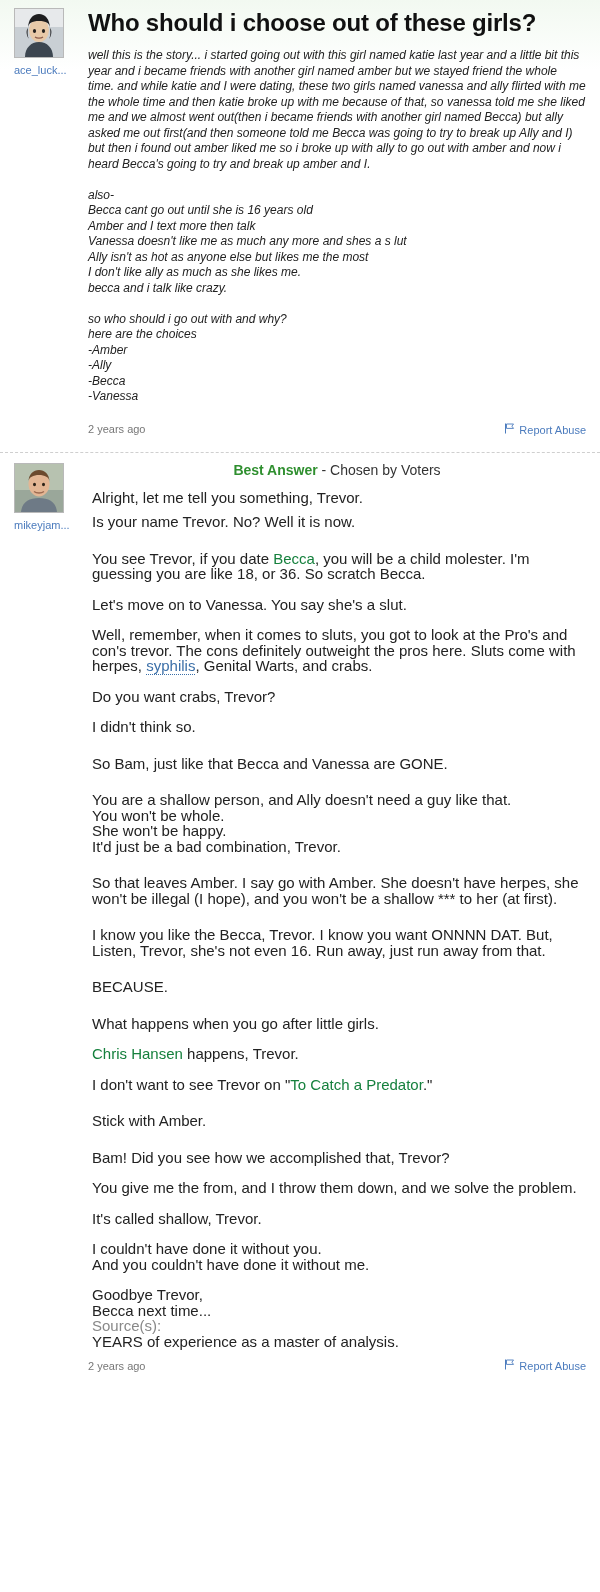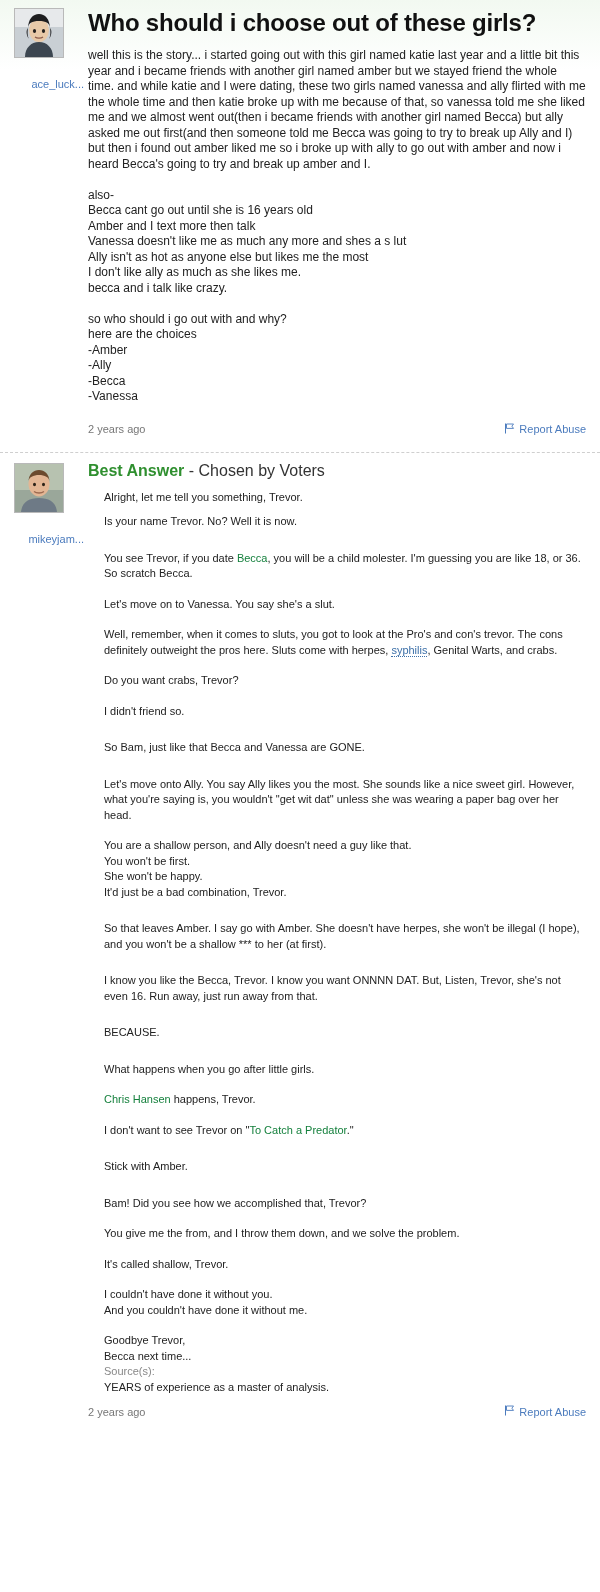--- a/index.html
+++ b/index.html
@@ -47,28 +47,27 @@
     height: 48px;
     border: 1px solid #b9b9b9;
     background: #dddddd;
     overflow: hidden;
     position: relative;
     display: block;
   }
   .avatar svg { display: block; }
   .avatar-name {
     display: block;
-    margin-top: 20px;
+    margin-top: 6px;
     font-size: 11px;
     color: #4b7bbd;
     text-decoration: none;
     width: 70px;
     overflow: hidden;
     white-space: nowrap;
-    text-align: right;
   }
 
   .content-col {
     flex: 1 1 auto;
     min-width: 0;
     padding-right: 2px;
   }
 
   h1.question-title {
     font-size: 24px;
@@ -78,63 +77,65 @@
     margin: 0 0 10px 0;
     letter-spacing: -0.2px;
   }
 
   .body-text {
     font-size: 12px;
     line-height: 15.5px;
     color: #222222;
     white-space: pre-wrap;
     margin: 0;
+    font-style: italic;
   }
 
   .meta-row {
     display: flex;
     justify-content: space-between;
     align-items: center;
     margin-top: 18px;
     font-size: 11px;
     color: #777777;
   }
   .timestamp { color: #777777; }
   .report-abuse {
     color: #4b7bbd;
     text-decoration: none;
     display: inline-flex;
-    align-items: center;
+    align-items: flex-end;
     gap: 4px;
     font-size: 11px;
   }
   .flag-icon { display: inline-block; }
 
   .divider {
     border: 0;
     border-top: 1px dashed #cfcfcf;
     margin: 6px 0 0 0;
   }
 
   
   .best-answer-head {
-    font-size: 16px;
+    font-size: 14px;
     margin: 0 0 12px 0;
     line-height: 15px;
+    text-align: center;
   }
   .best-answer-label {
     color: #2f8f2f;
     font-weight: bold;
   }
   .chosen-by {
     color: #333333;
   }
   .answer-body p {
-    margin: 0 0 15px 16px;
-    font-size: 11px;
+    margin: 0 0 15px 4px;
+    font-size: 15px;
     line-height: 15.5px;
   }
   .answer-body p.tight { margin-bottom: 9px; }
   .answer-body p.gap { margin-bottom: 21px; }
   .inline-link {
     color: #15803d;
     text-decoration: none;
   }
   .inline-link.dotted {
     color: #3b6fa8;
@@ -234,27 +235,26 @@
         <p class="tight">Alright, let me tell you something, Trevor.</p>
         <p class="gap">Is your name Trevor. No? Well it is now.</p>
 
         <p><span>You see Trevor, if you date </span><a class="inline-link" href="#">Becca</a><span>, you will be a child molester. I'm guessing you are like 18, or 36. So scratch Becca.</span></p>
 
         <p>Let's move on to Vanessa. You say she's a slut.</p>
 
         <p><span>Well, remember, when it comes to sluts, you got to look at the Pro's and con's trevor. The cons definitely outweight the pros here. Sluts come with herpes, </span><a class="inline-link dotted" href="#">syphilis</a><span>, Genital Warts, and crabs.</span></p>
 
         <p>Do you want crabs, Trevor?</p>
-        <p class="gap">I didn't friend so.</p>
+        <p class="gap">I didn't think so.</p>
         <p class="gap">So Bam, just like that Becca and Vanessa are GONE.</p>
-        <p>Let's move onto Ally. You say Ally likes you the most. She sounds like a nice sweet girl. However, what you're saying is, you wouldn't "get wit dat" unless she was wearing a paper bag over her head.</p>
 
         <p class="gap">
           <span>You are a shallow person, and Ally doesn't need a guy like that.</span><br>
-          <span>You won't be first.</span><br>
+          <span>You won't be whole.</span><br>
           <span>She won't be happy.</span><br>
           <span>It'd just be a bad combination, Trevor.</span>
         </p>
 
         <p class="gap">So that leaves Amber. I say go with Amber. She doesn't have herpes, she won't be illegal (I hope), and you won't be a shallow *** to her (at first).</p>
         <p class="gap">I know you like the Becca, Trevor. I know you want ONNNN DAT. But, Listen, Trevor, she's not even 16. Run away, just run away from that.</p>
         <p class="gap">BECAUSE.</p>
         <p>What happens when you go after little girls.</p>
 
         <p><a class="inline-link" href="#">Chris Hansen</a><span> happens, Trevor.</span></p>

